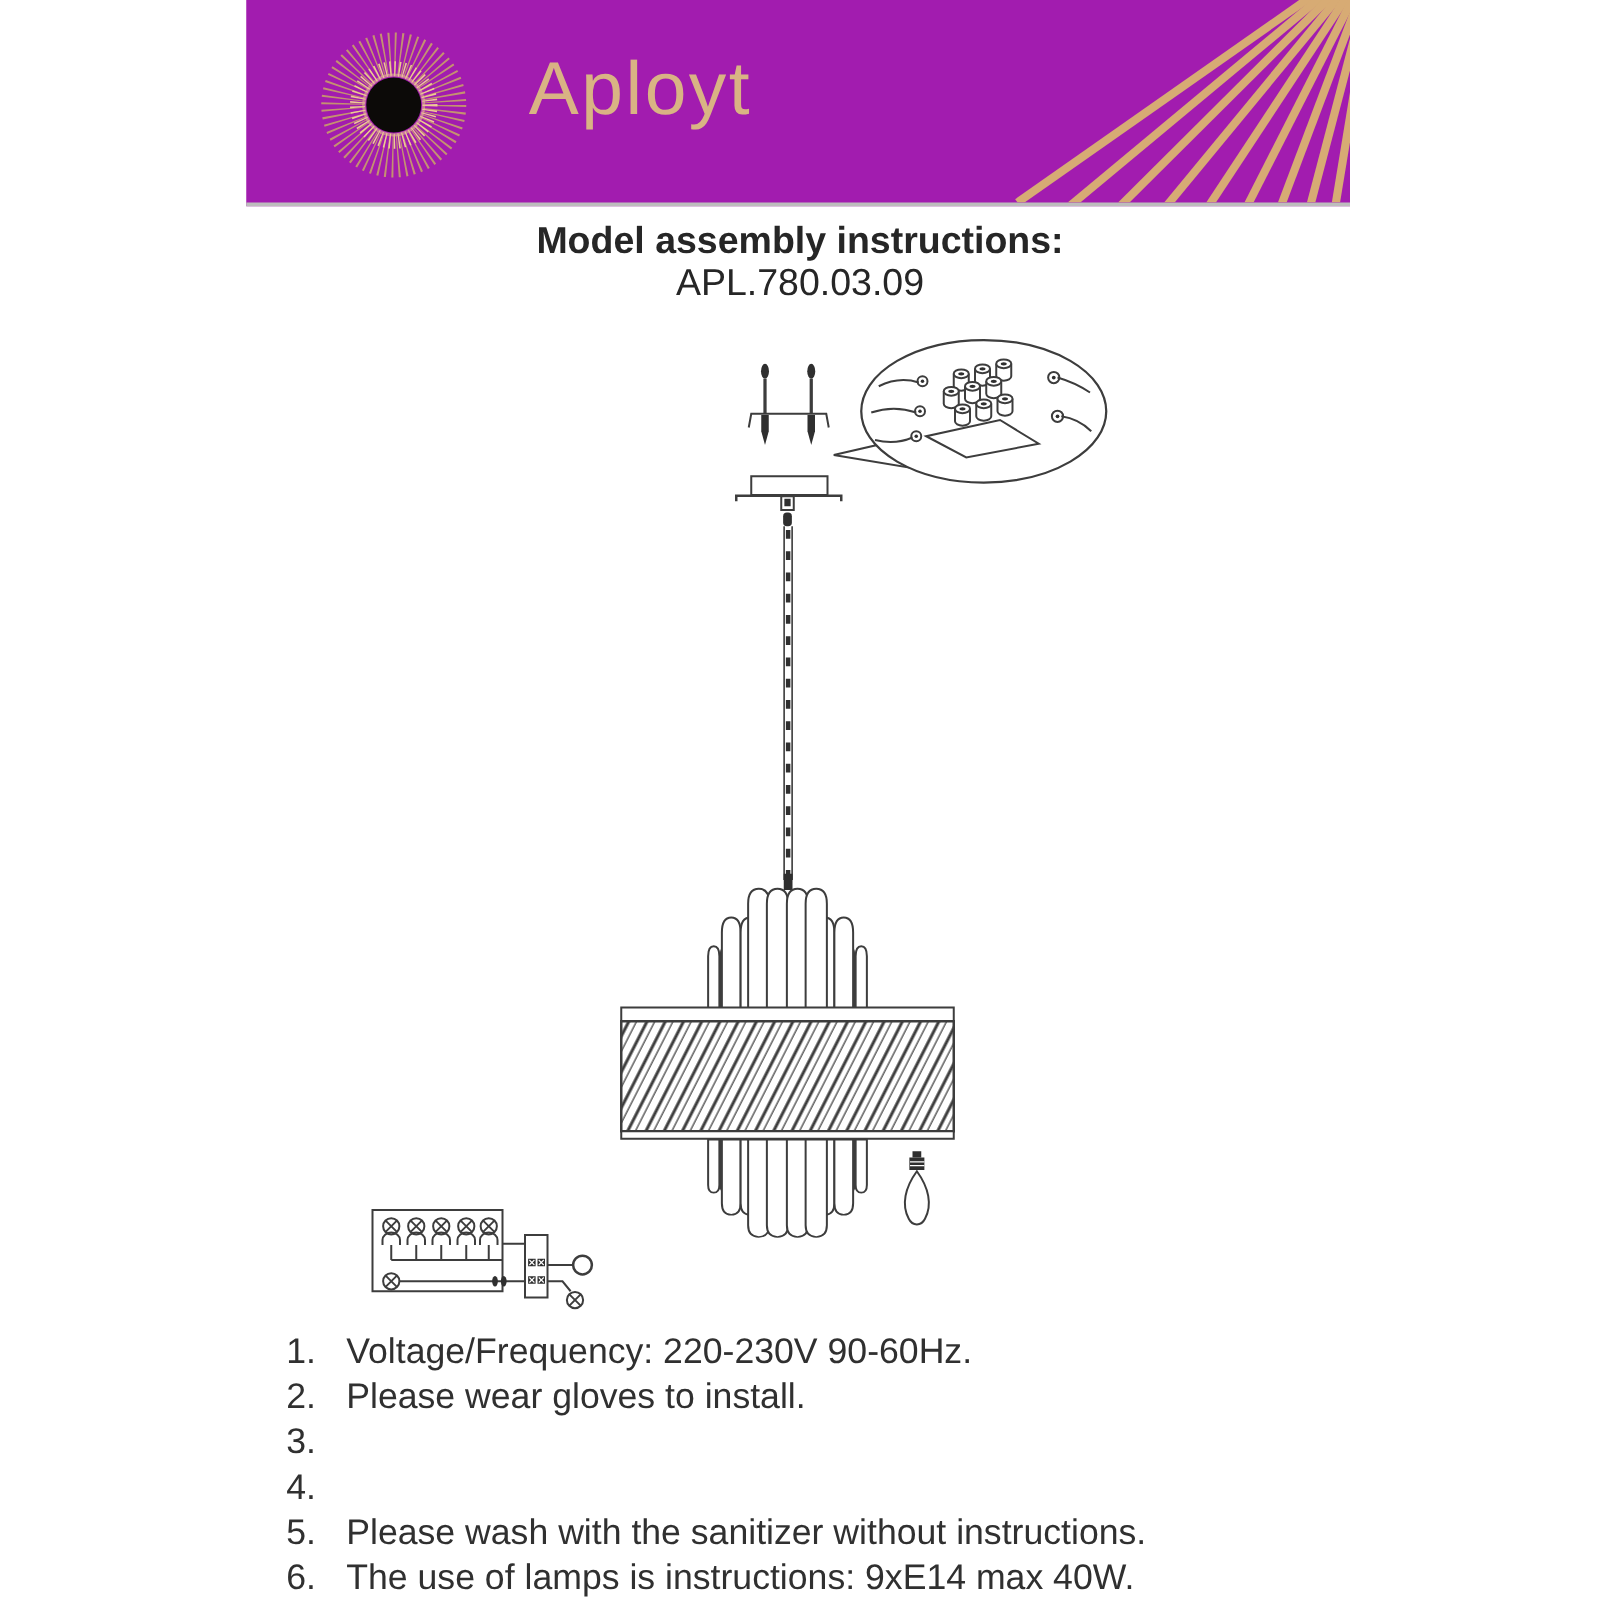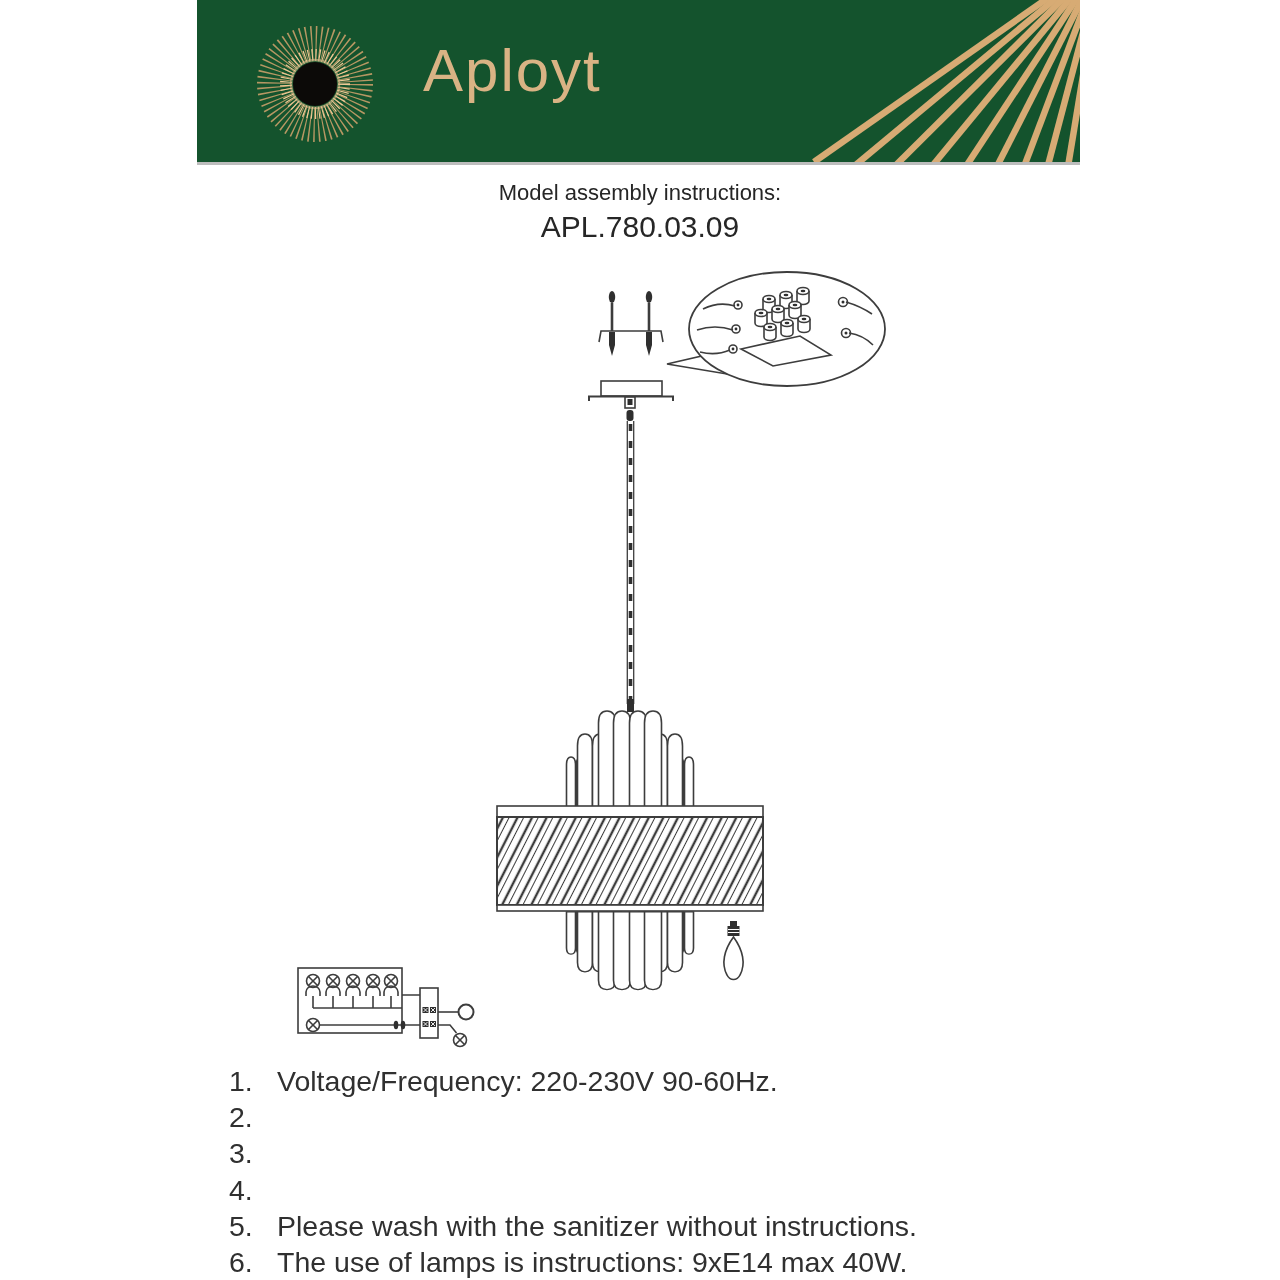--- a/index.html
+++ b/index.html
@@ -1,25 +1,25 @@
 <!DOCTYPE html>
 <html><head>
 <meta charset="utf-8">
 <style>
   html,body{margin:0;padding:0;background:#fff;}
   body{width:1280px;height:1280px;position:relative;font-family:"Liberation Sans",sans-serif;color:#2a2a2a;overflow:hidden;}
 
   
-  .banner{position:absolute;left:197px;top:0;width:883px;height:162px;background:#14532d;overflow:hidden;border-bottom:3px solid #bdbdbd;}
+  .banner{position:absolute;left:197px;top:0;width:883px;height:162px;background:#a21caf;overflow:hidden;border-bottom:3px solid #bdbdbd;}
   .banner svg{position:absolute;left:0;top:0;}
   .brand{position:absolute;left:226px;top:40px;font-size:60px;line-height:62px;font-weight:400;letter-spacing:2px;color:#d9b384;font-family:"Liberation Sans",sans-serif;}
 
   
   .title-block{position:absolute;left:0;top:176px;width:1280px;text-align:center;font-weight:500;color:#262626;}
-  .title-line1{font-size:22px;line-height:34px;}
+  .title-line1{font-size:30px;line-height:34px;font-weight:bold;}
   .title-line2{font-size:30px;line-height:34px;}
 
   
   .drawing{position:absolute;left:280px;top:270px;}
 
   
   .instructions{position:absolute;left:229px;top:1063px;margin:0;padding:0;list-style:none;font-size:28.5px;line-height:36.2px;color:#303030;}
   .instructions li{display:flex;}
   .instructions .num{width:48px;flex:0 0 48px;}
 </style>
@@ -252,20 +252,21 @@
   </g>
 </svg>
 
 <ol class="instructions">
   <li>
       <span class="num">1.</span>
       <span class="txt">Voltage/Frequency: 220-230V 90-60Hz.</span>
     </li>
   <li>
       <span class="num">2.</span>
+      <span class="txt">Please wear gloves to install.</span>
     </li>
   <li>
       <span class="num">3.</span>
     </li>
   <li>
       <span class="num">4.</span>
     </li>
   <li>
       <span class="num">5.</span>
       <span class="txt">Please wash with the sanitizer without instructions.</span>

